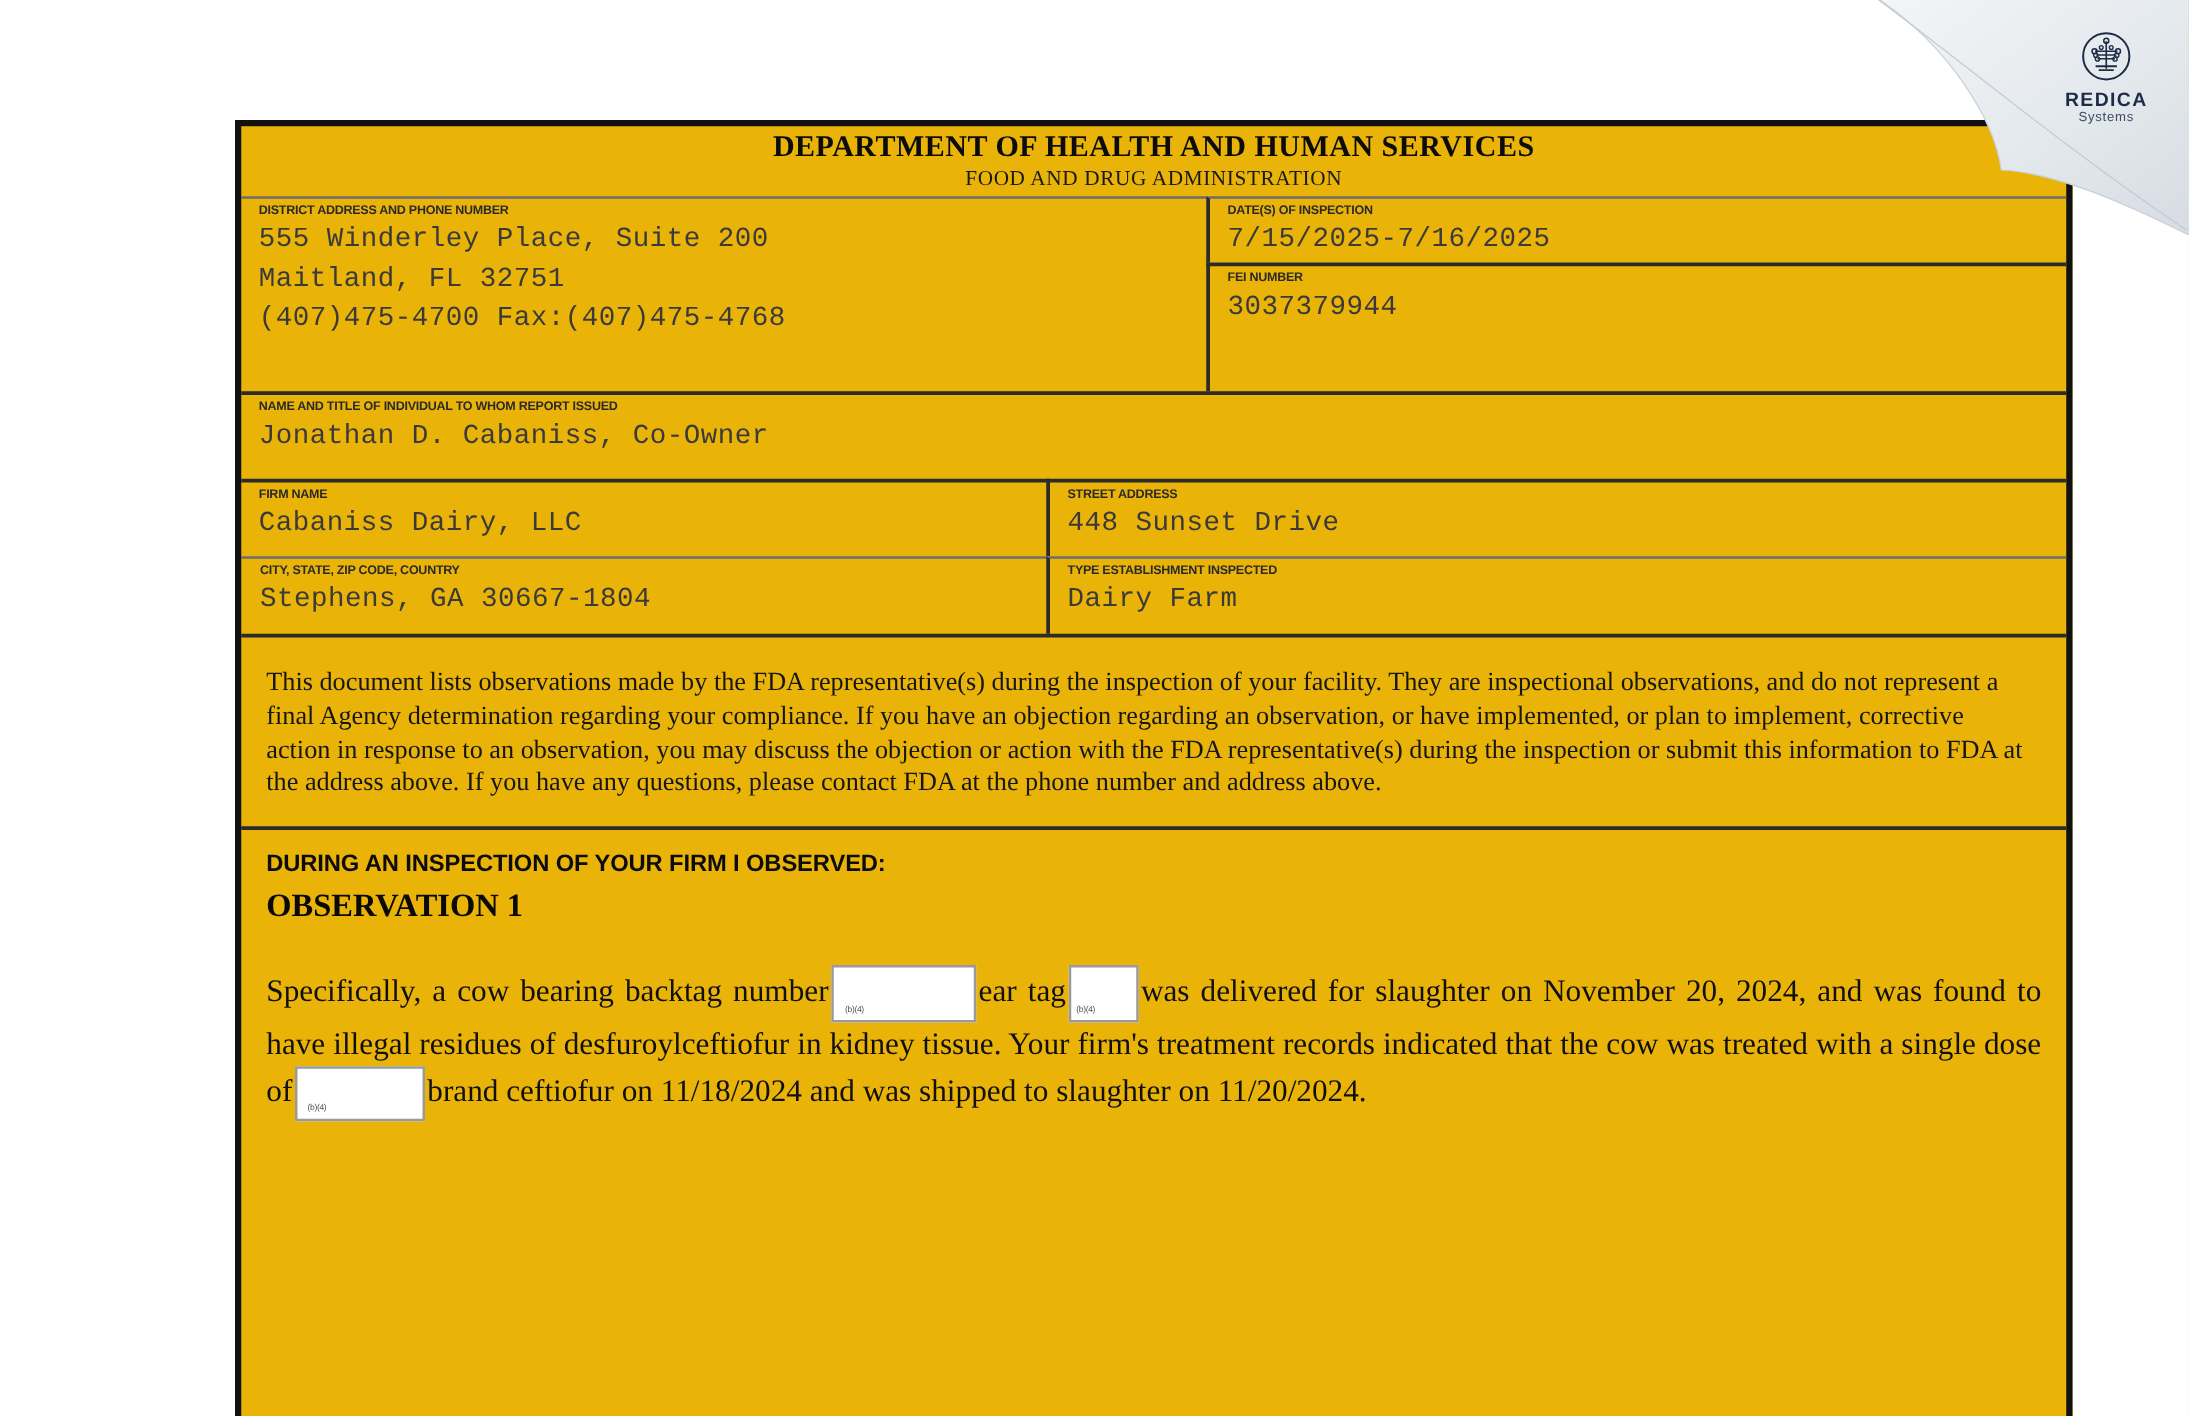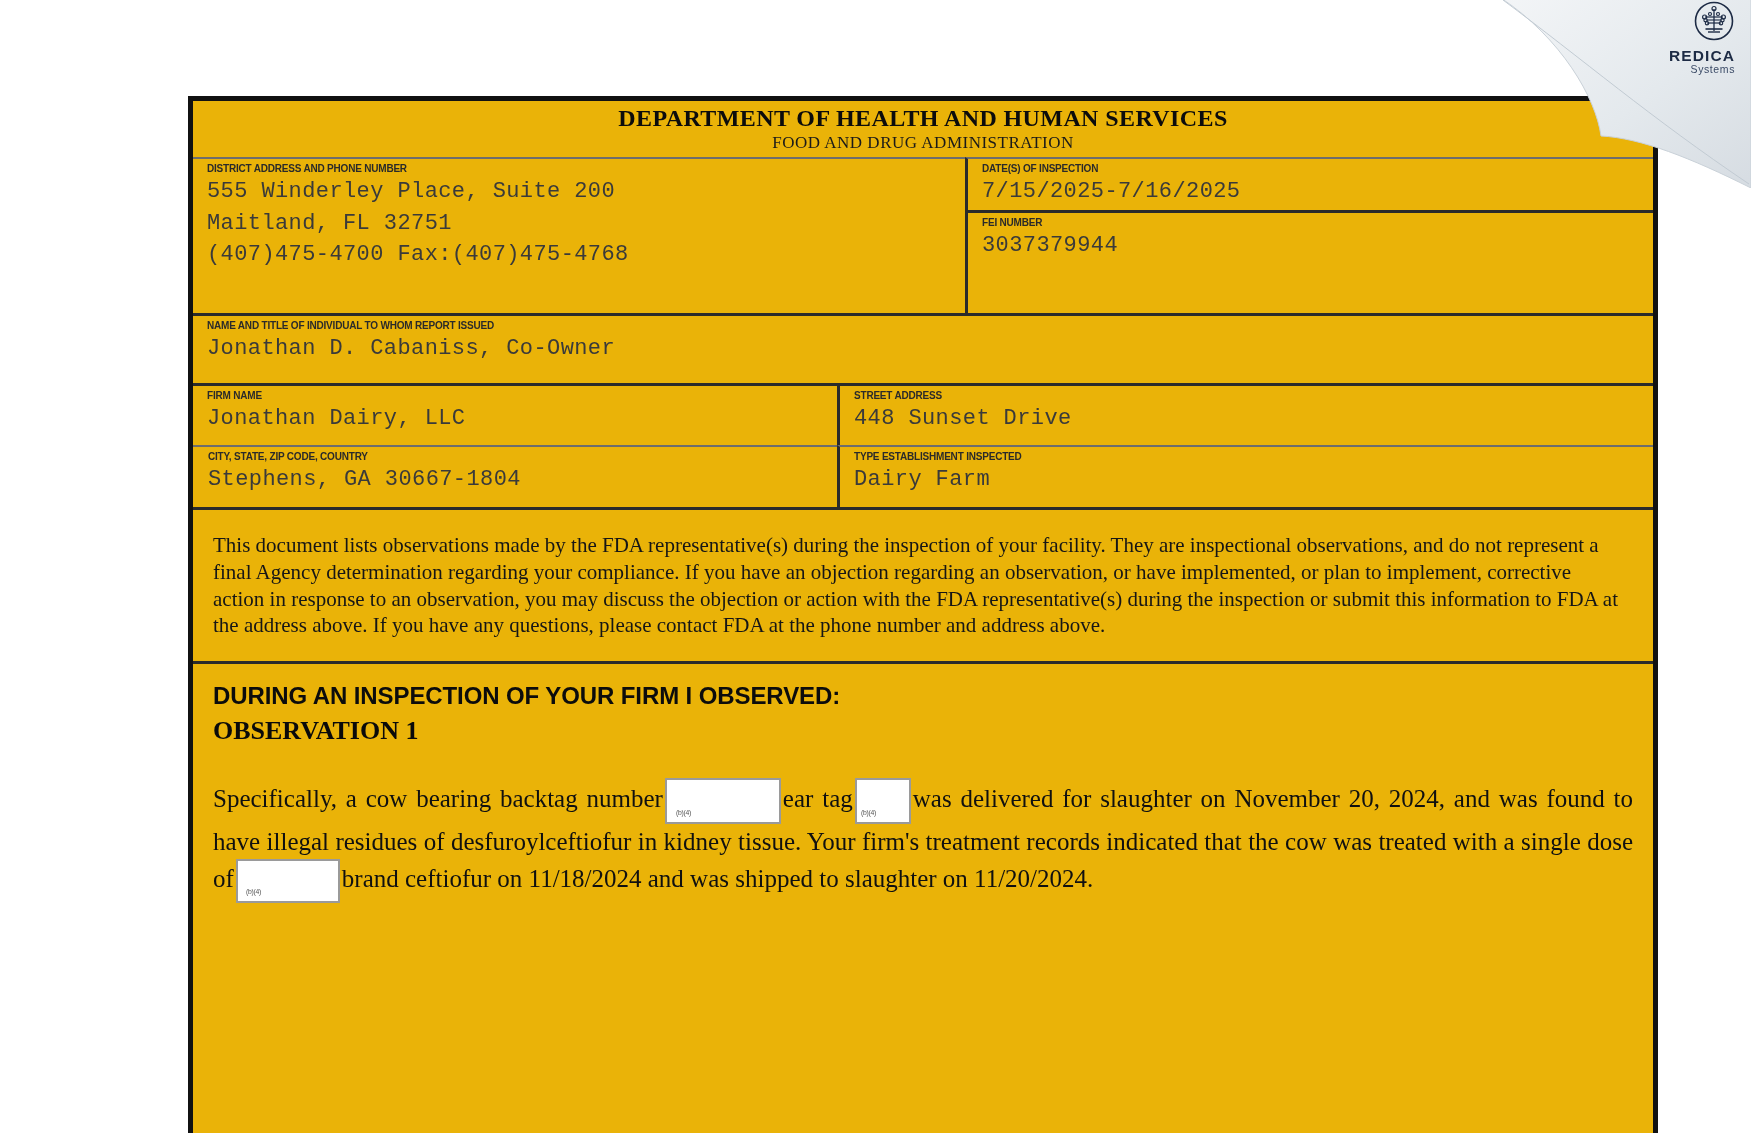--- a/index.html
+++ b/index.html
@@ -98,21 +98,21 @@
     text-align: left;
   }
 
   
   .obs-block {
     border-top: 3px solid #2b2b2b;
     padding: 16px 20px 0 20px;
   }
   .obs-heading {
     font-family: "Liberation Sans", sans-serif;
-    font-size: 24px;
+    font-size: 19px;
     font-weight: bold;
     color: #0c0c0c;
     letter-spacing: -0.1px;
     line-height: 1.3;
   }
   .obs-number {
     font-family: "Liberation Serif", serif;
     font-size: 26px;
     font-weight: bold;
     color: #0a0a0a;
@@ -161,24 +161,24 @@
   #page-curl {
     position: absolute;
     top: -2px;
     right: 0;
     width: 360px;
     height: 190px;
     pointer-events: none;
   }
   #curl-logo {
     position: absolute;
-    top: 0;
+    top: 24px;
     right: 16px;
     width: 100px;
-    text-align: right;
+    text-align: center;
     pointer-events: none;
   }
   .logo-word {
     font-family: "Liberation Sans", sans-serif;
     font-size: 15.5px;
     font-weight: bold;
     letter-spacing: 1.1px;
     color: #1d2b45;
     line-height: 1.05;
     margin-top: 2px;
@@ -223,21 +223,21 @@
   <div class="row">
     <div class="cell" style="width:100%;height:70px;">
       <div class="field-label">NAME AND TITLE OF INDIVIDUAL TO WHOM REPORT ISSUED</div>
       <div class="field-value">Jonathan D. Cabaniss, Co-Owner</div>
     </div>
   </div>
 
   <div class="row">
     <div class="cell" style="width:644px;height:62px;">
       <div class="field-label">FIRM NAME</div>
-      <div class="field-value">Jonathan Dairy, LLC</div>
+      <div class="field-value">Cabaniss Dairy, LLC</div>
     </div>
     <div class="cell vline" style="width:816px;height:62px;">
       <div class="field-label">STREET ADDRESS</div>
       <div class="field-value">448 Sunset Drive</div>
     </div>
   </div>
 
   <div class="row">
     <div class="cell thin-top" style="width:644px;height:60px;padding-left:15px;">
       <div class="field-label">CITY, STATE, ZIP CODE, COUNTRY</div>

